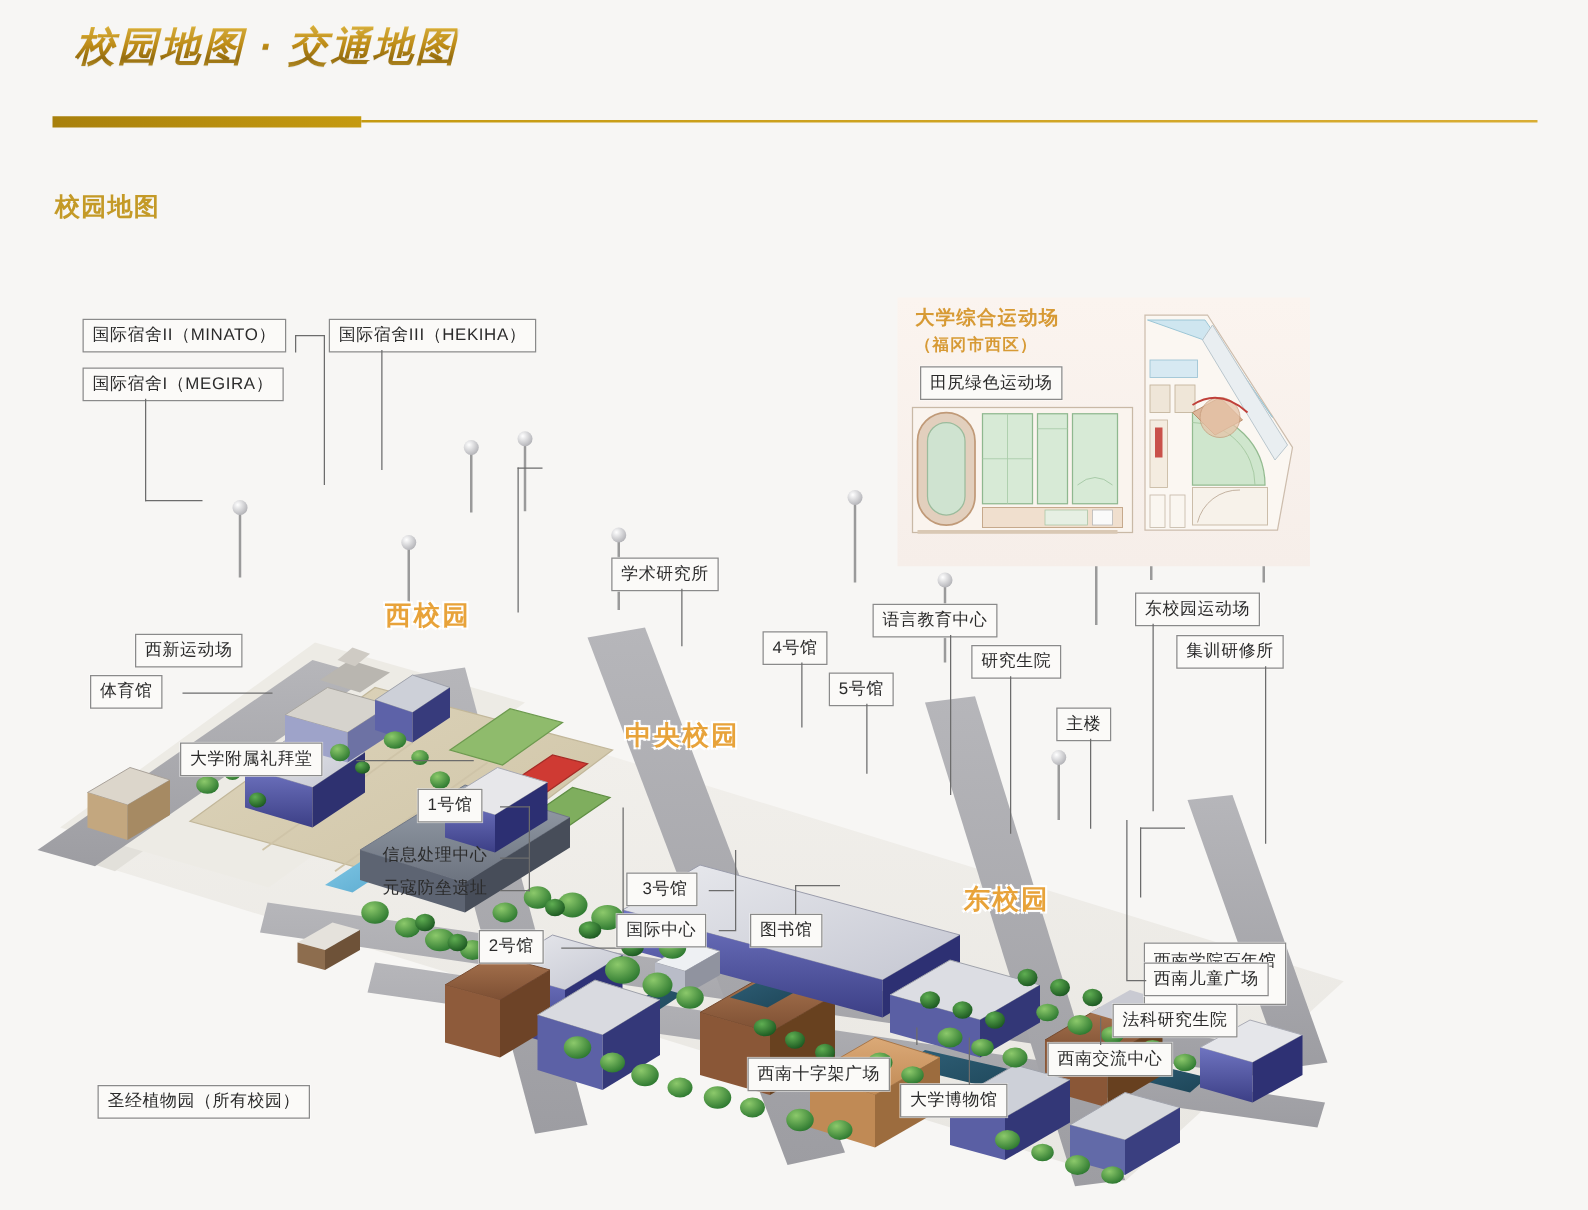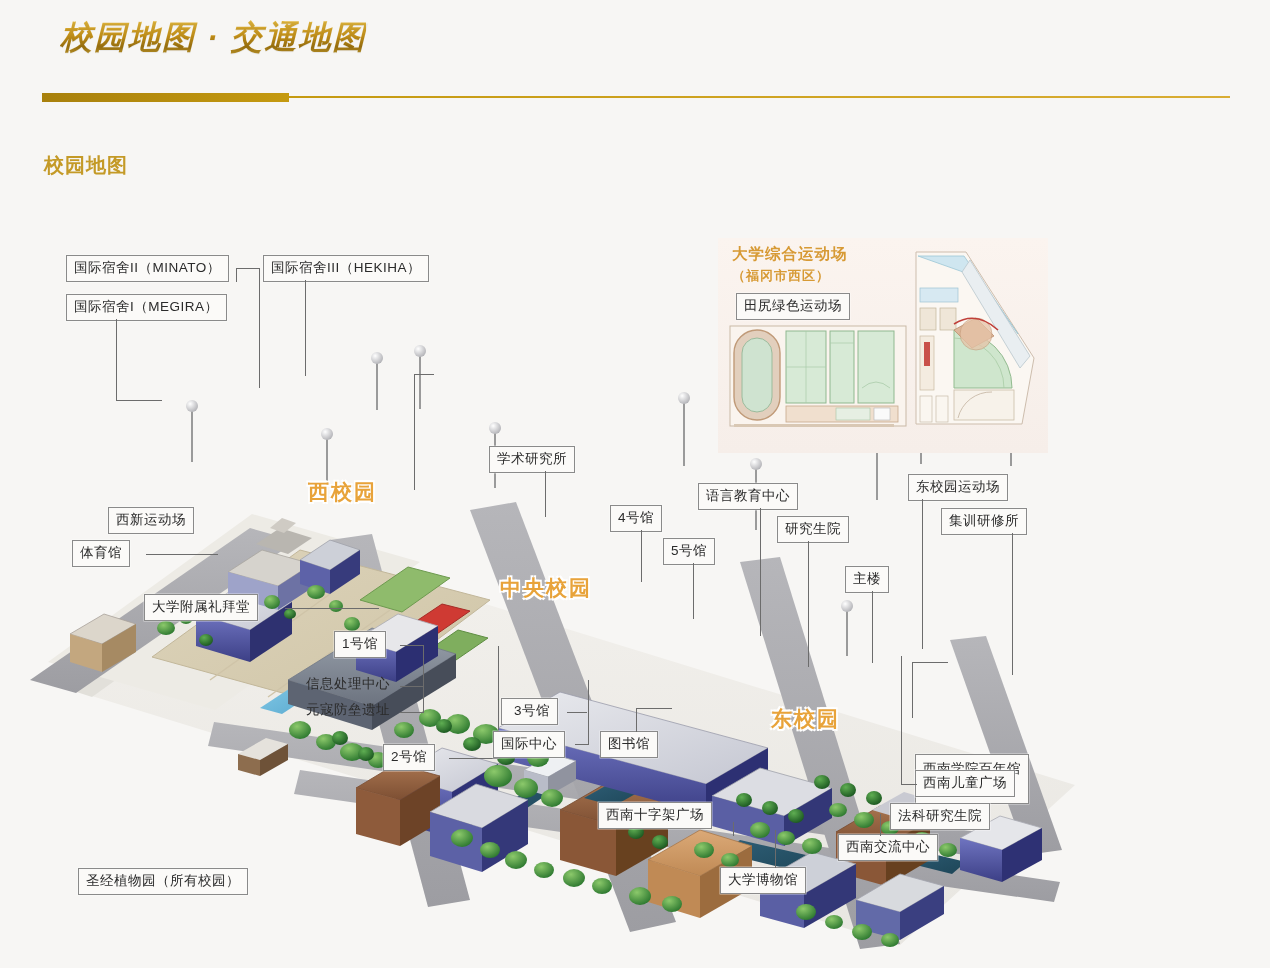--- a/index.html
+++ b/index.html
@@ -422,21 +422,21 @@
   </div>
   <div class="lead v" style="left:912px;top:452px;height:56px;"></div>
   <div class="lead h" style="left:912px;top:452px;width:36px;"></div>
 
   <div class="lbl" style="left:915px;top:560px;">西南儿童广场</div>
   <div class="lead h" style="left:901px;top:574px;width:16px;"></div>
   <div class="lead v" style="left:901px;top:446px;height:128px;"></div>
 
   <div class="lbl" style="left:890px;top:593px;">法科研究生院</div>
 
-  <div class="lbl" style="left:598px;top:592px;">西南十字架广场</div>
+  <div class="lbl" style="left:598px;top:636px;">西南十字架广场</div>
   <div class="lead v" style="left:733px;top:612px;height:14px;"></div>
 
   <div class="lbl" style="left:720px;top:657px;">大学博物馆</div>
   <div class="lead v" style="left:775px;top:620px;height:38px;"></div>
 
   <div class="lbl" style="left:838px;top:624px;">西南交流中心</div>
   <div class="lead v" style="left:880px;top:604px;height:22px;"></div>
 
   <div class="lbl" style="left:78px;top:658px;">圣经植物园（所有校园）</div>
 

